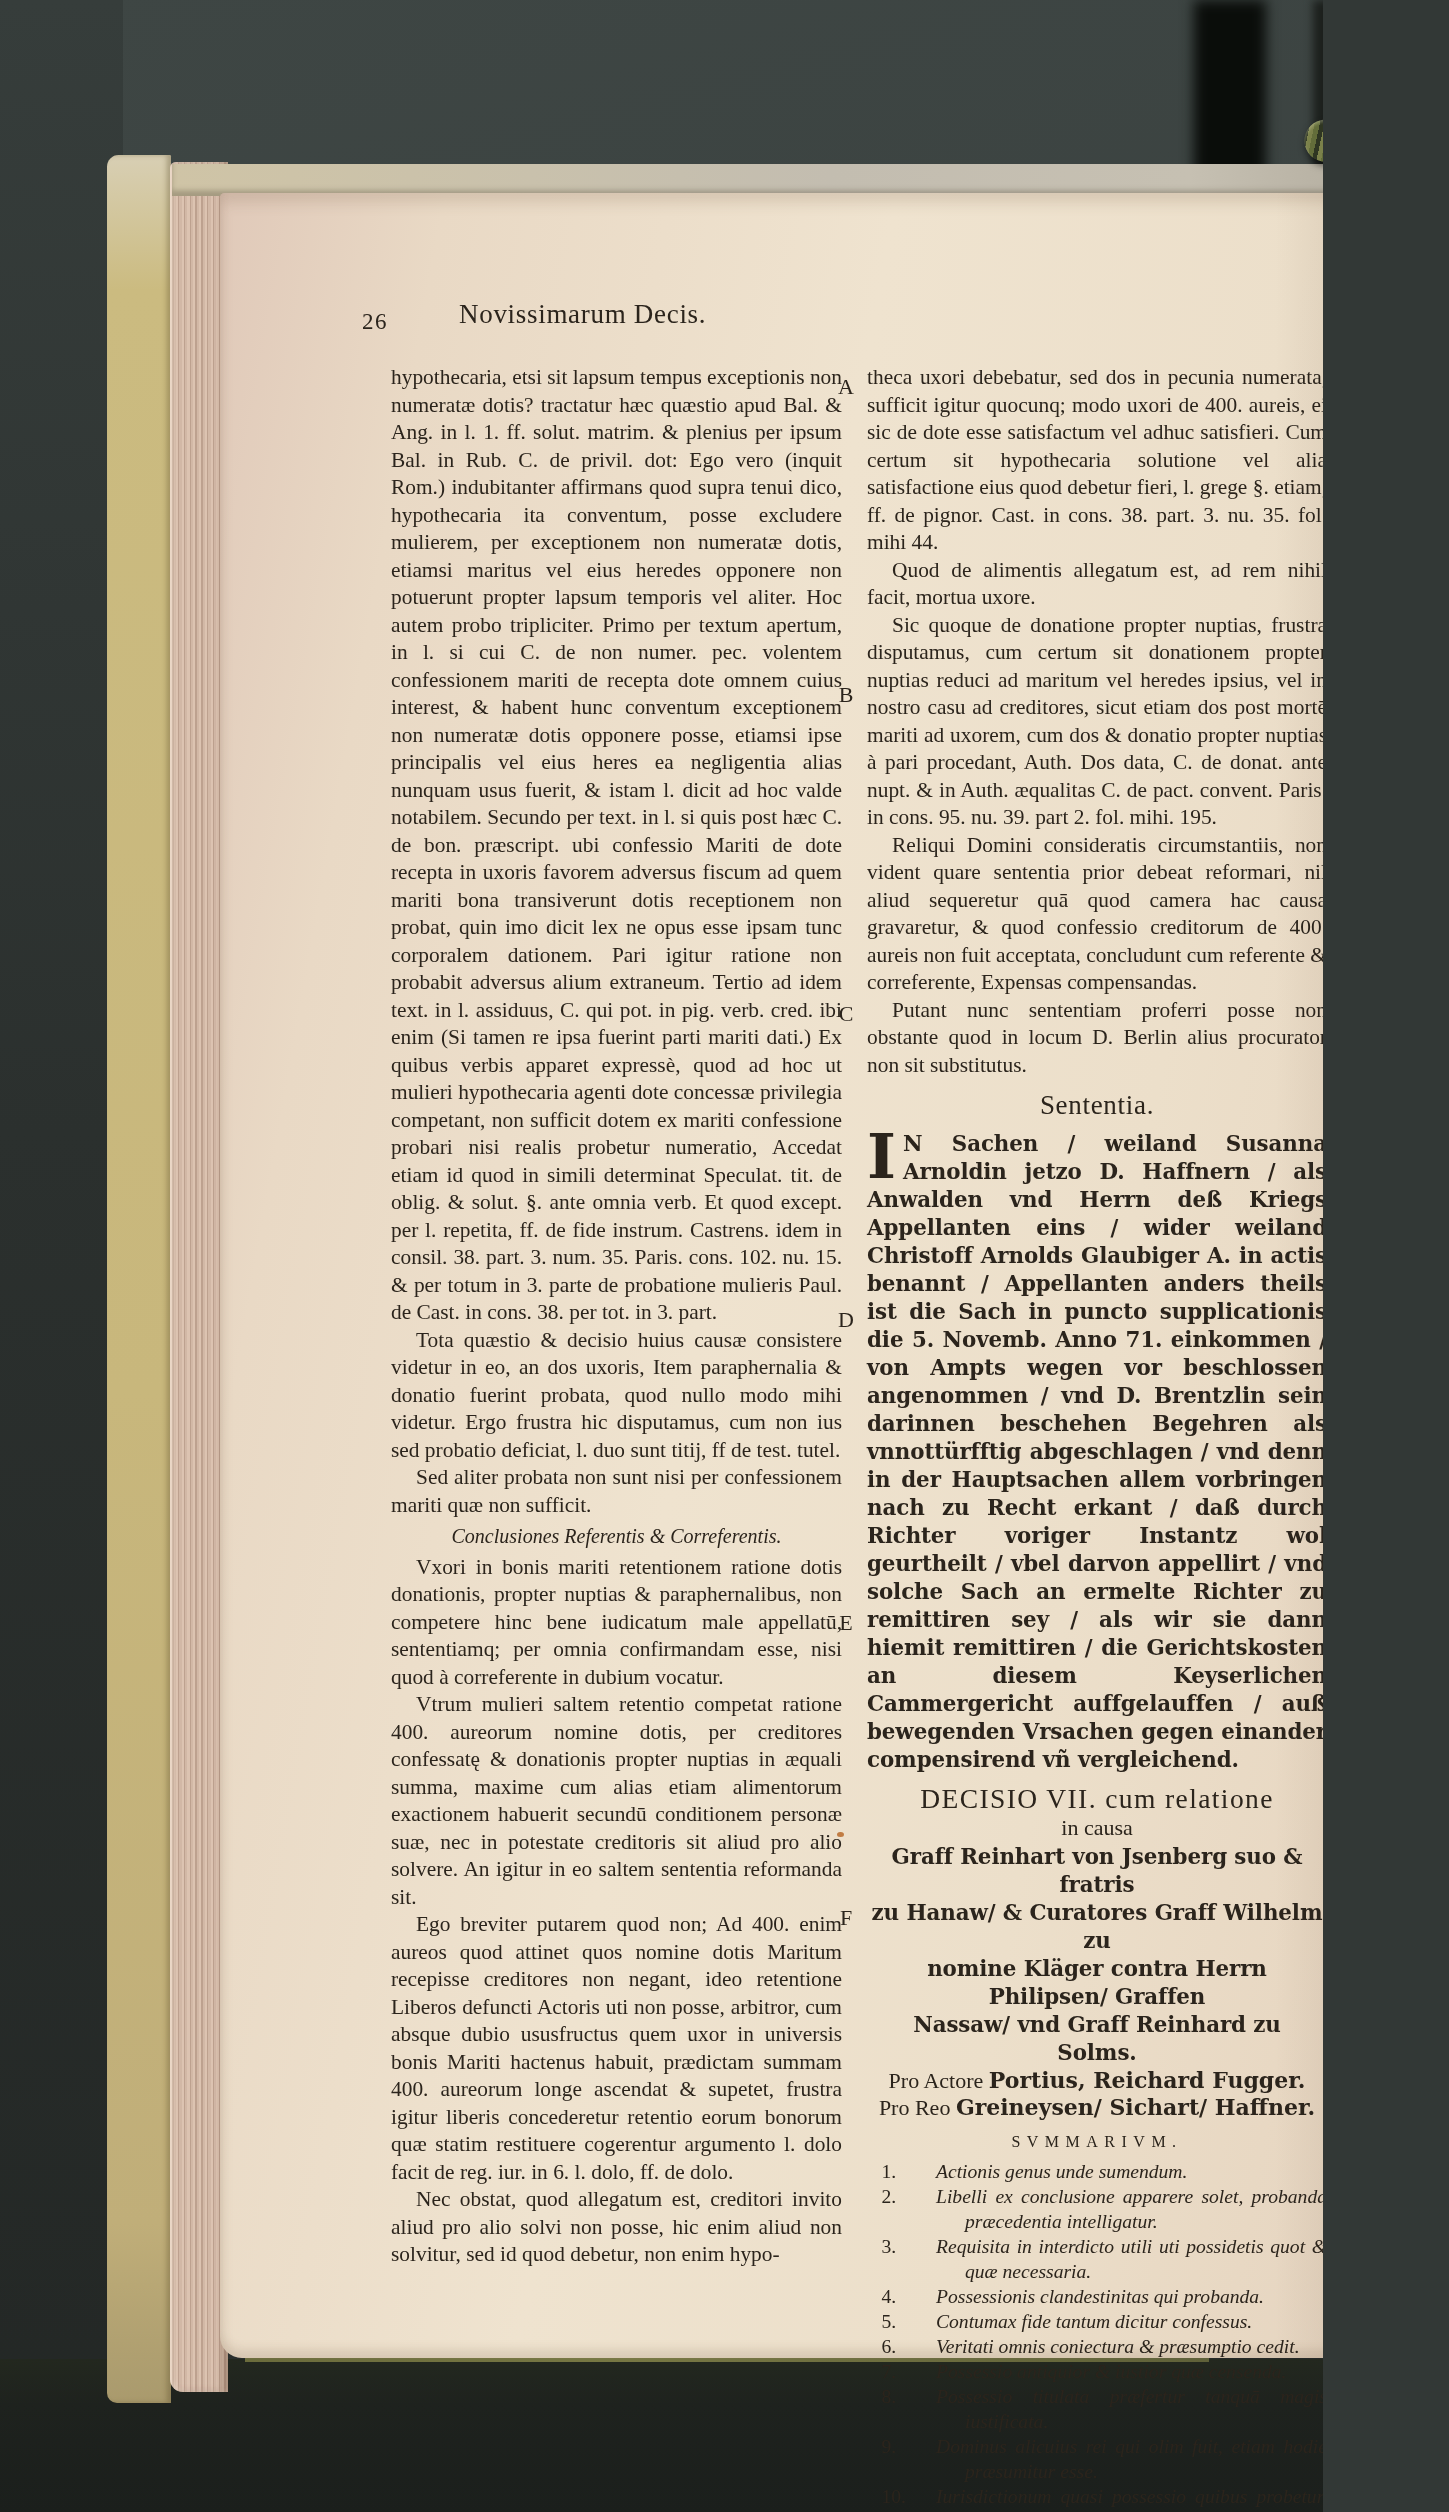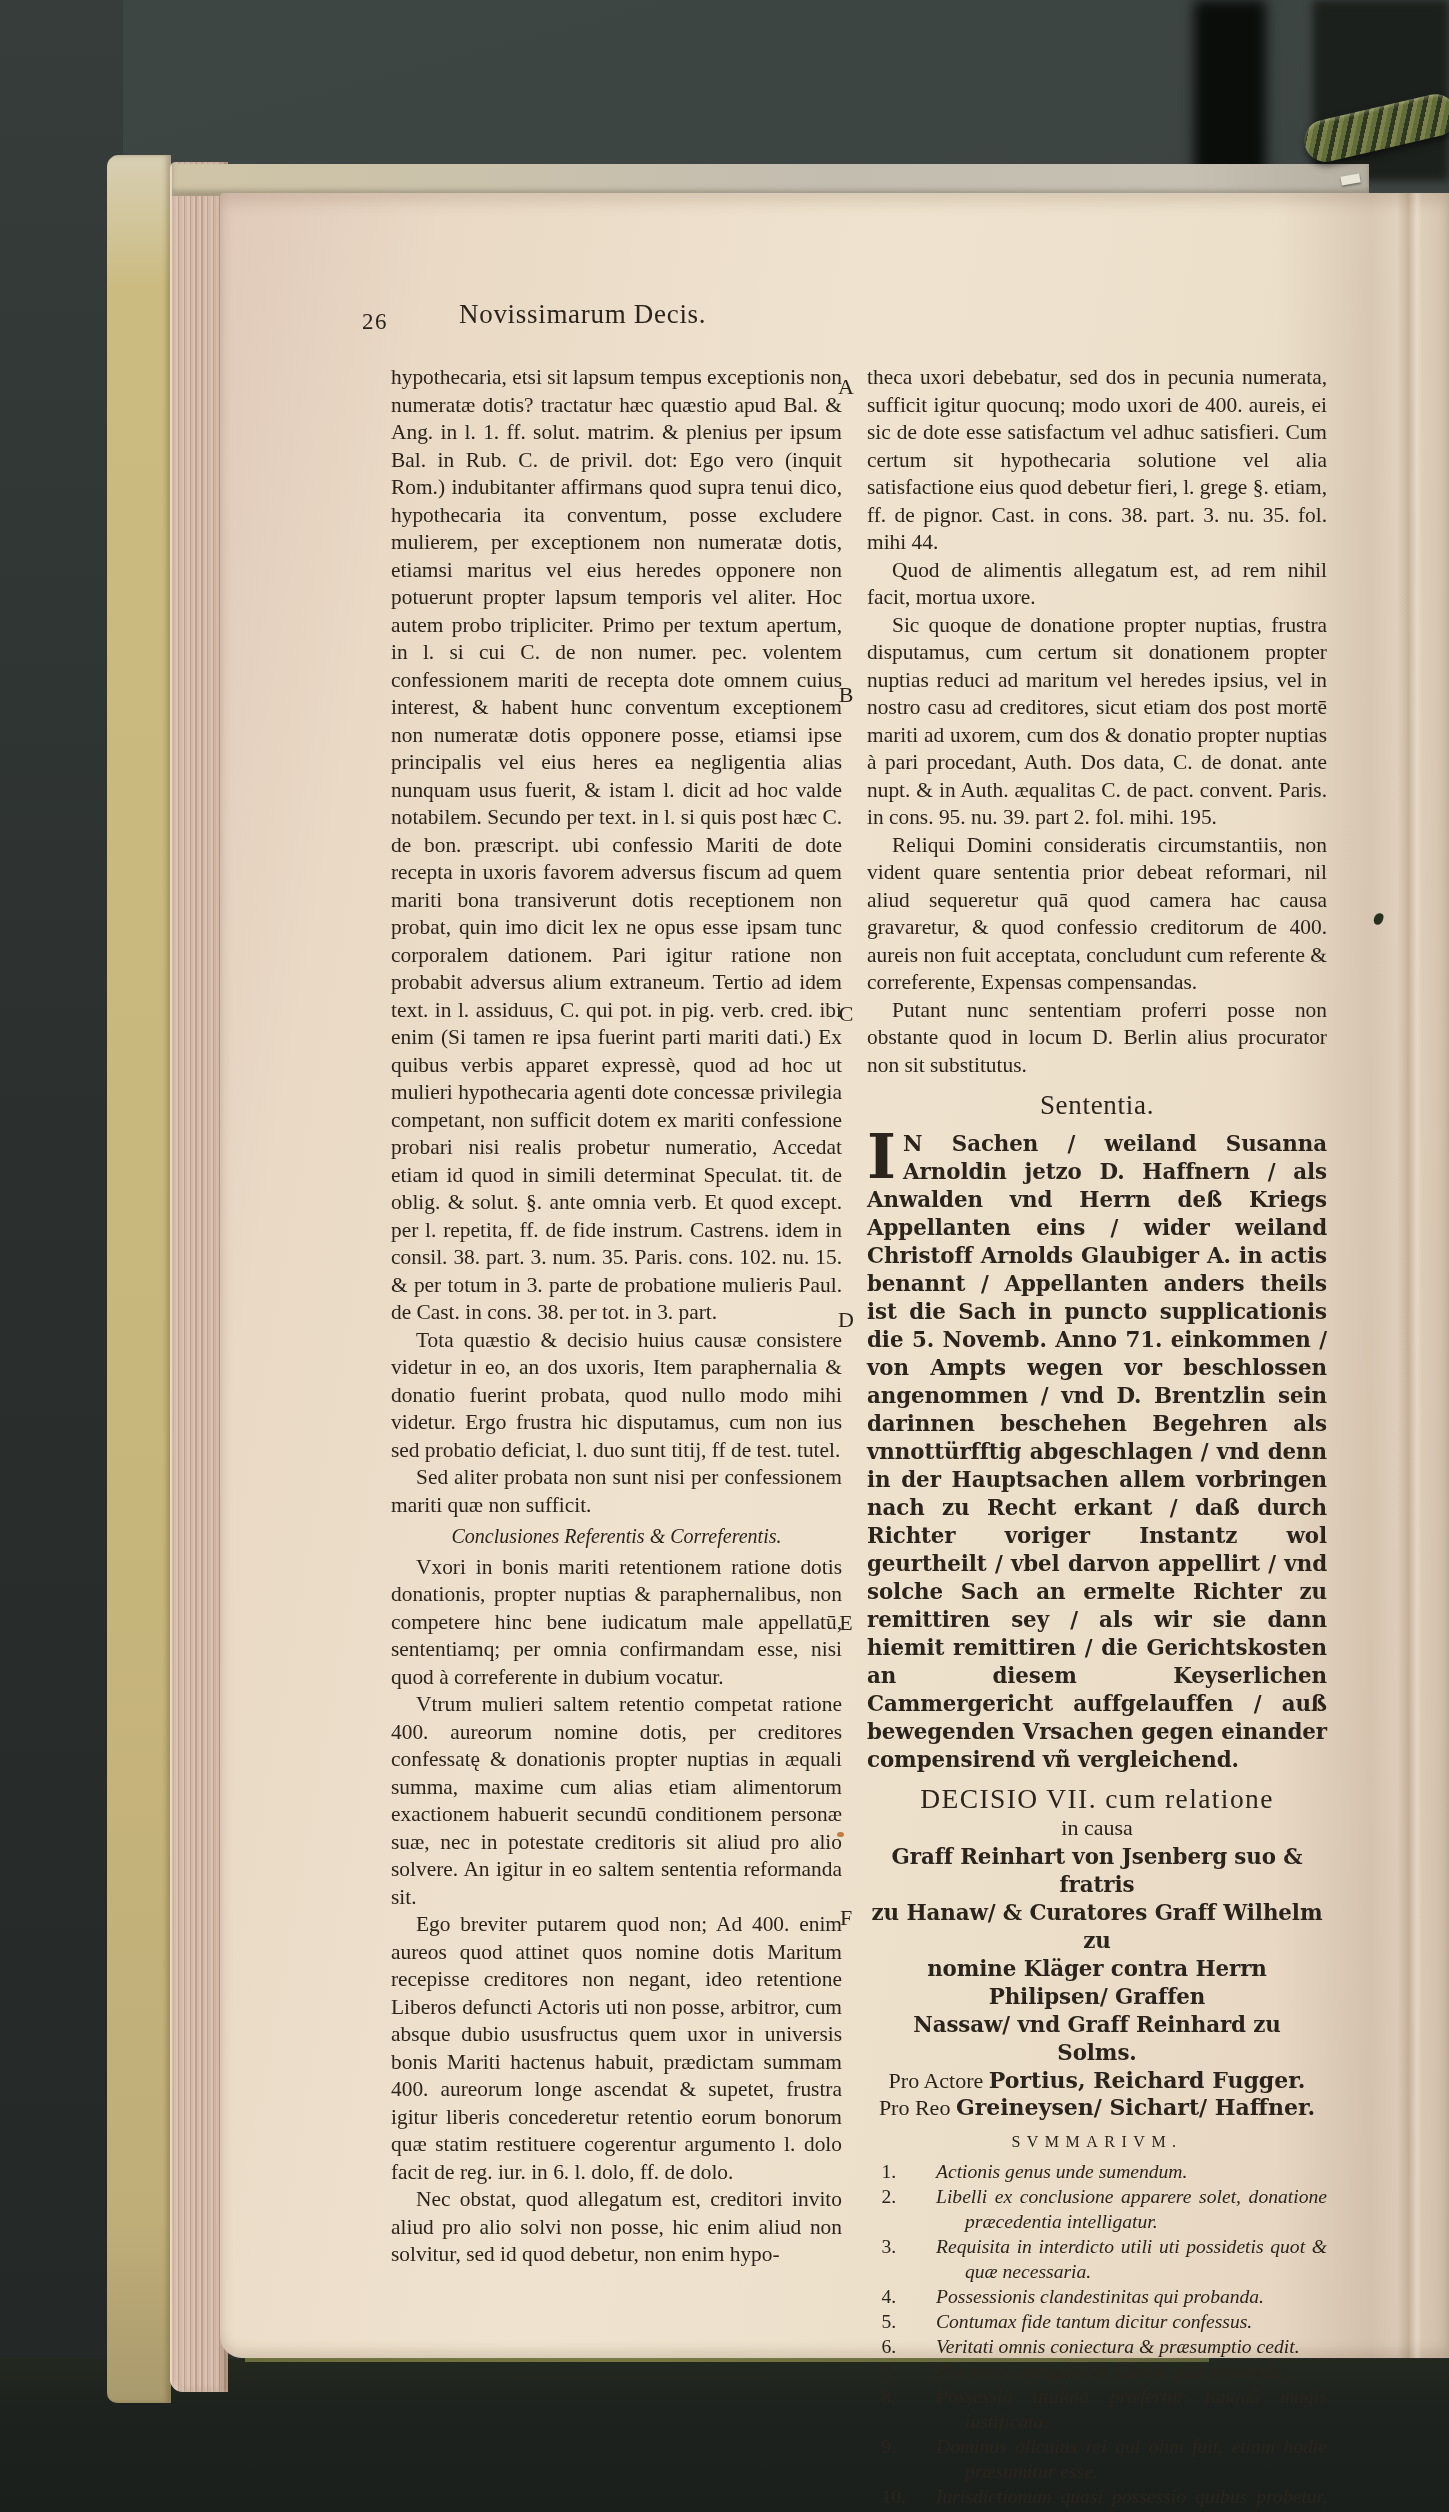--- a/index.html
+++ b/index.html
@@ -1,16 +1,16 @@
 <!DOCTYPE html>
 <html style="font-size:11.6px"><head>
 <meta charset="utf-8">
 <style>
   html,body{margin:0;padding:0;background:#323836;}
-  .scene{position:relative;width:1449px;height:2512px;overflow:hidden;
+  .scene{position:relative;width:1323px;height:2512px;overflow:hidden;
          background:linear-gradient(165deg,#3e4644 0%,#3a413f 40%,#2c312f 78%,#232725 100%);
          font-family:"Liberation Serif","DejaVu Serif",serif;}
   .backdrop-left{position:absolute;left:0;top:0;width:123px;height:2512px;
          background:linear-gradient(180deg,#363d3b 0%,#2b302e 45%,#232725 100%);}
   .backdrop-bottom{position:absolute;left:0;top:2359px;width:1449px;height:154px;
          background:linear-gradient(180deg,#23281f 0%,#1e221e 30%,#1b1f1c 100%);}
   .band-black{position:absolute;left:1194px;top:0;width:72px;height:207px;background:#0a0d0a;filter:blur(6.5px);}
   .cover-top-right{position:absolute;left:1313px;top:0;width:136px;height:181px;background:#1c201d;filter:blur(4.3px);}
 
   
@@ -136,21 +136,21 @@
         <p class="cause-line fraktur">Nassaw/ vnd Graff Reinhard zu</p>
         <p class="cause-line fraktur">Solms.</p>
 
         <p class="pro-line"><span class="rom">Pro Actore </span><span>Portius, Reichard Fugger.</span></p>
         <p class="pro-line"><span class="rom">Pro Reo </span><span>Greineysen/ Sichart/ Haffner.</span></p>
 
         <p class="h-summarium">SVMMARIVM.</p>
 
         <ol class="summarium">
           <li><span class="num">1.</span><span class="txt">Actionis genus unde sumendum.</span></li>
-          <li><span class="num">2.</span><span class="txt">Libelli ex conclusione apparere solet, donatione præcedentia intelligatur.</span></li>
+          <li><span class="num">2.</span><span class="txt">Libelli ex conclusione apparere solet, probanda præcedentia intelligatur.</span></li>
           <li><span class="num">3.</span><span class="txt">Requisita in interdicto utili uti possidetis quot &amp; quæ necessaria.</span></li>
           <li><span class="num">4.</span><span class="txt">Possessionis clandestinitas qui probanda.</span></li>
           <li><span class="num">5.</span><span class="txt">Contumax fide tantum dicitur confessus.</span></li>
           <li><span class="num">6.</span><span class="txt">Veritati omnis coniectura &amp; præsumptio cedit.</span></li>
           <li><span class="num">7.</span><span class="txt">Possessio antiquior &amp; iustior quæ censenda.</span></li>
           <li><span class="num">8.</span><span class="txt">Possessio titulata præfertur tanquā magis iustificata.</span></li>
           <li><span class="num">9.</span><span class="txt">Dominus alicuius rei qui olim fuit, etiam hodie præsumitur esse.</span></li>
           <li><span class="num">10.</span><span class="txt">Iurisdictionum quasi possessio quibus probetur, &amp; n.11.</span></li>
 
         </ol>

